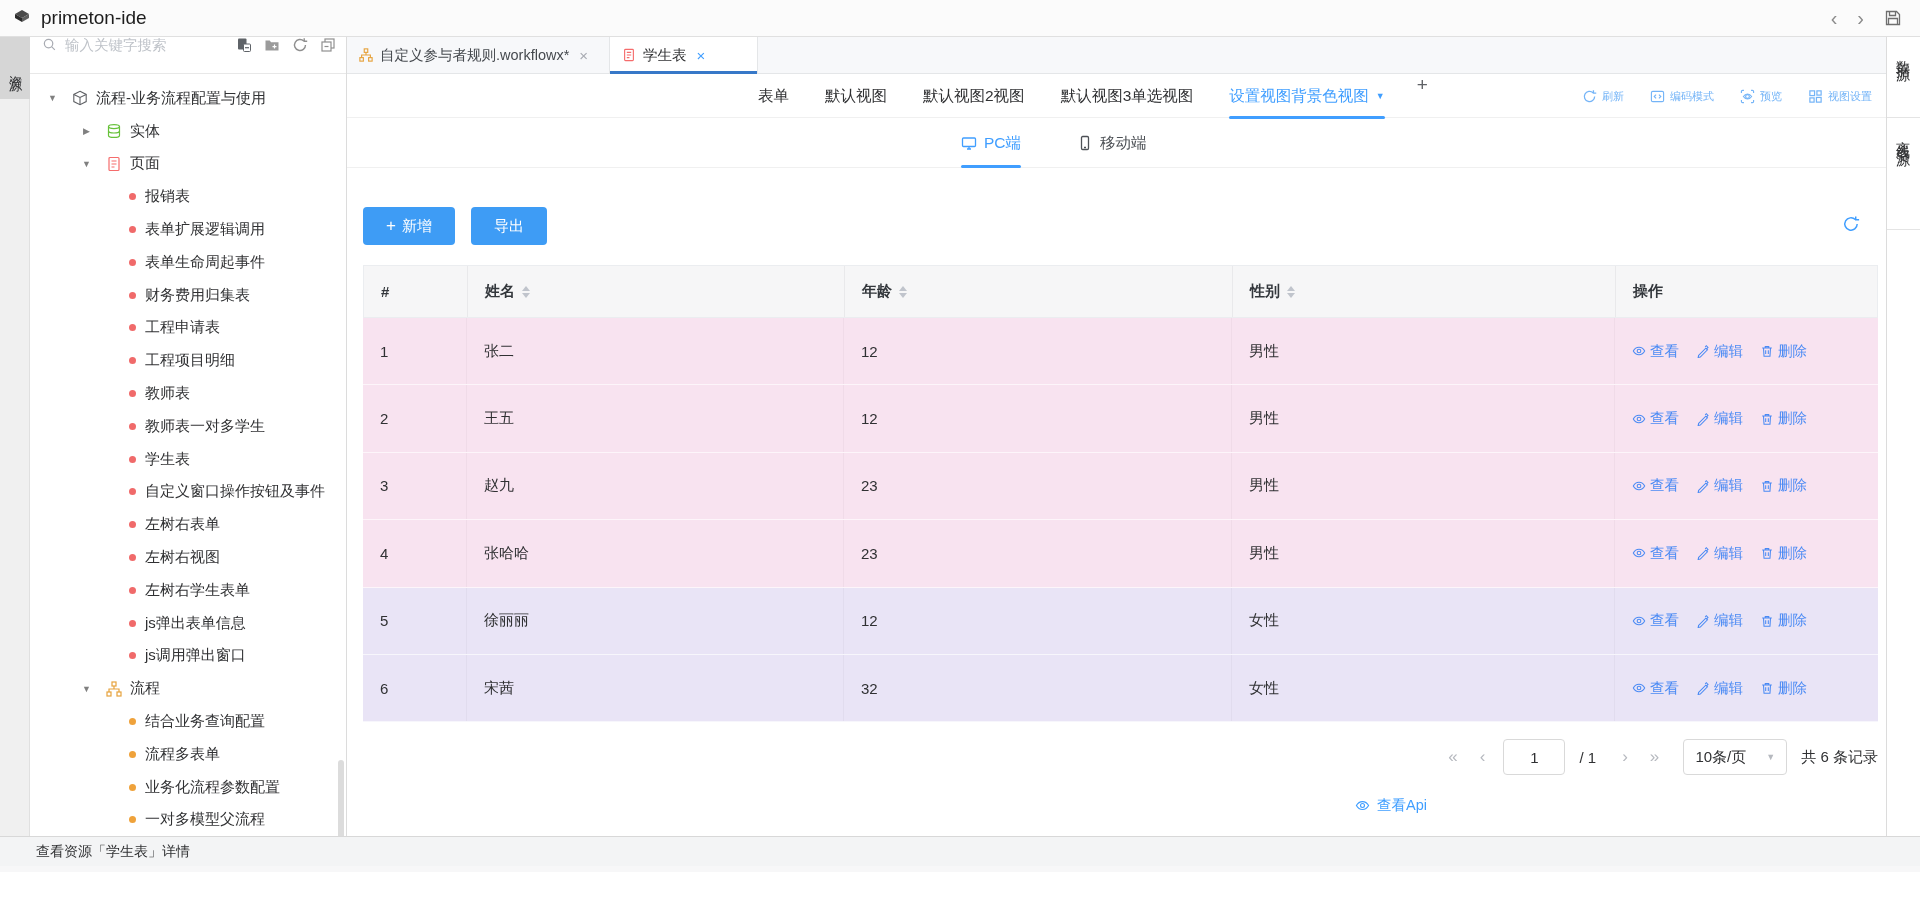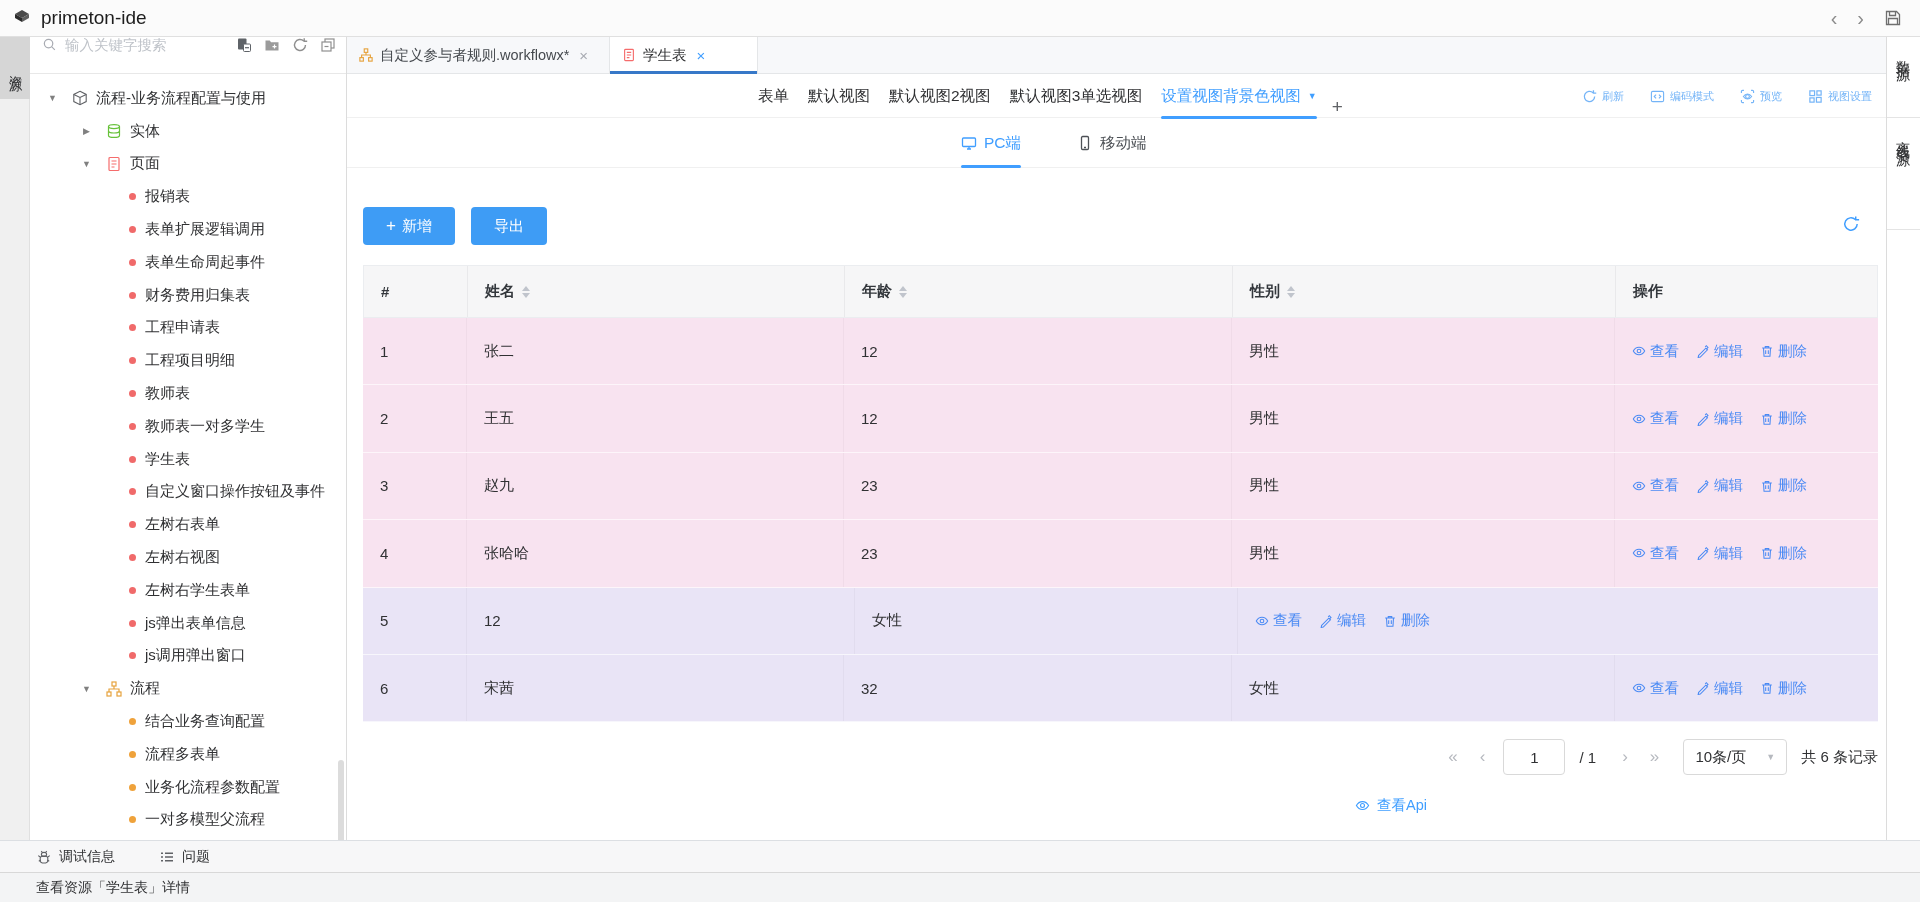--- a/index.html
+++ b/index.html
@@ -42,21 +42,21 @@
   #doctabs { height:37px; background:#f7f8fa; border-bottom:1px solid #e4e6e8; display:flex; }
   .dtab { height:36px; display:flex; align-items:center; padding:0 12px; border-right:1px solid #e4e6e8; cursor:pointer; position:relative; font-size:14.5px; color:#45494e; }
   .dtab .dt-icon { margin-right:7px; }
   .dtab .close { margin-left:10px; color:#a8abb2; font-size:15px; line-height:1; }
   .dtab.active { background:#fff; color:#303133; }
   .dtab.active .close { color:#409EFF; }
   .dtab.active::after { content:""; position:absolute; left:0; right:0; bottom:-1px; height:3px; background:#3778c8; }
   .dtab1 { width:263px; } .dtab2 { width:148px; }
 
   #viewbar { position:relative; height:44px; border-bottom:1px solid #f0f0f0; }
-  #viewtabs { position:absolute; left:411px; top:0; height:44px; display:flex; align-items:flex-end; gap:19px; }
+  #viewtabs { position:absolute; left:411px; top:0; height:44px; display:flex; align-items:flex-start; gap:36px; }
   .vtab { position:relative; height:44px; display:flex; align-items:center; font-size:15.5px; color:#303133; cursor:pointer; }
   .vtab.active { color:#409EFF; }
   .vtab.active::after { content:""; position:absolute; left:0; right:0; bottom:-1px; height:3px; background:#409EFF; border-radius:1.5px; }
   .vtab .caret { font-size:9px; margin-left:7px; color:#409EFF; }
   .addview { font-size:19px; color:#606266; cursor:pointer; margin-left:-4px; }
   #viewtools { position:absolute; right:14px; top:0; height:44px; display:flex; align-items:center; gap:26px; color:#74b4f7; }
   .vtool { display:flex; align-items:center; gap:5px; font-size:11px; cursor:pointer;text-align:right; }
 
   #devicebar { position:relative; height:50px; border-bottom:1px solid #f0f0f0; }
   #devtoggle { position:absolute; left:614px; top:0; height:50px; display:flex; gap:56px; }
@@ -102,21 +102,21 @@
 
   
   #right-rail { position:absolute; left:1886px; top:37px; width:34px; height:835px; background:#fff; border-left:1px solid #dcdcdc; }
   .rsec { display:flex; justify-content:center; padding-top:12px; border-bottom:1px solid #e4e4e4; cursor:pointer; }
   .rsec .vtext { font-size:14px; }
   #rsec1 { height:81px; } #rsec2 { height:112px; }
 
   
   #debugbar { position:absolute; left:0; top:840px; width:1920px; height:32px; background:#f7f7f8; border-top:1px solid #dcdfe3; display:flex; align-items:center; padding-left:36px; gap:44px; }
   .bitem { display:flex; align-items:center; gap:7px; font-size:14px; color:#303133; cursor:pointer; }
-  #statusbar { position:absolute; left:0; top:872px; width:1920px; height:30px; background:#f3f4f5; border-top:1px solid #d8d8d8; display:flex; align-items:center; padding-left:36px; font-size:14px; color:#303133; }
+  #statusbar { position:absolute; left:0; top:836px; width:1920px; height:30px; background:#f3f4f5; border-top:1px solid #d8d8d8; display:flex; align-items:center; padding-left:36px; font-size:14px; color:#303133; }
 </style>
 </head>
 <body>
 
 <div id="titlebar">
   <span class="logo">
     <svg class="i20" viewBox="0 0 20 20">
         <path d="M3 6l7-4 7 4-7 4Z" fill="#4a4a4a"></path>
         <path d="M3 6v4l7 4v-4Z" fill="#2b2b2b"></path>
         <path d="M17 6v4l-7 4v-4Z" fill="#5f5f5f"></path>
@@ -572,20 +572,21 @@
               <svg class="i14" viewBox="0 0 16 16" fill="none" stroke="currentColor" stroke-width="1.2">
                 <path d="M2.5 4.5h11M6 4.5V3h4v1.5M4 4.5l.6 9.5h6.8l.6-9.5M6.5 7v4.5M9.5 7v4.5"></path>
               </svg>
               <span>删除</span>
             </span>
         </div>
       </div>
 
       <div class="trow purple">
         <div class="c0">5</div>
+        <div class="c1">徐丽丽</div>
         <div class="c2">12</div>
         <div class="c3">女性</div>
         <div class="c4 ops">
           <span class="op">
               <svg class="i14" viewBox="0 0 16 16" fill="none" stroke="currentColor" stroke-width="1.2">
                 <path d="M1.5 8C3 5.2 5.3 3.8 8 3.8S13 5.2 14.5 8C13 10.8 10.7 12.2 8 12.2S3 10.8 1.5 8Z"></path>
                 <circle cx="8" cy="8" r="2.1"></circle>
               </svg>
               <span>查看</span>
             </span>

